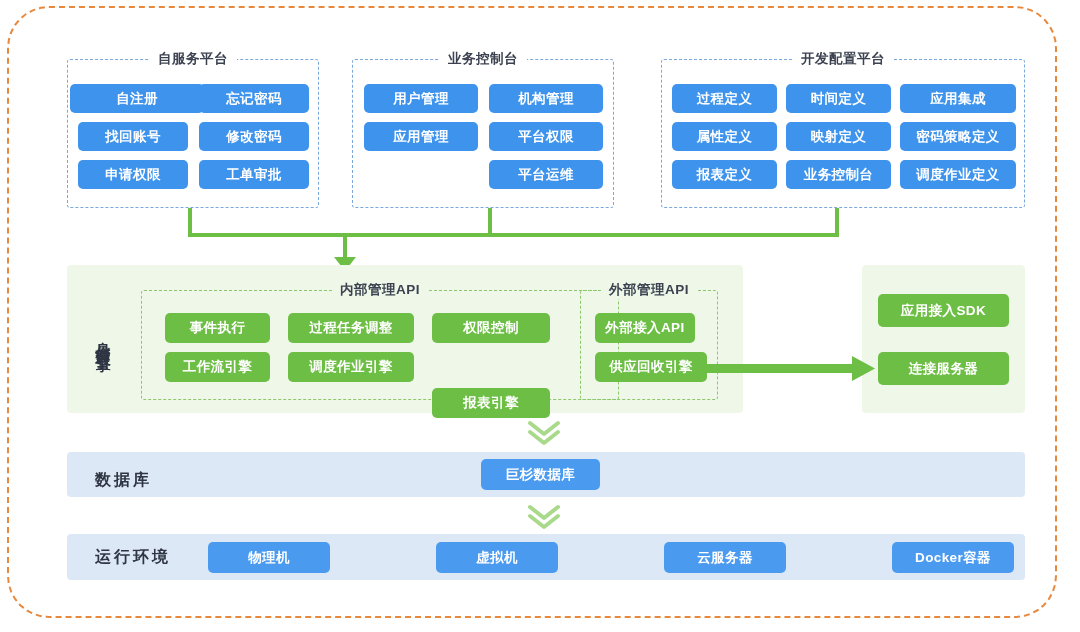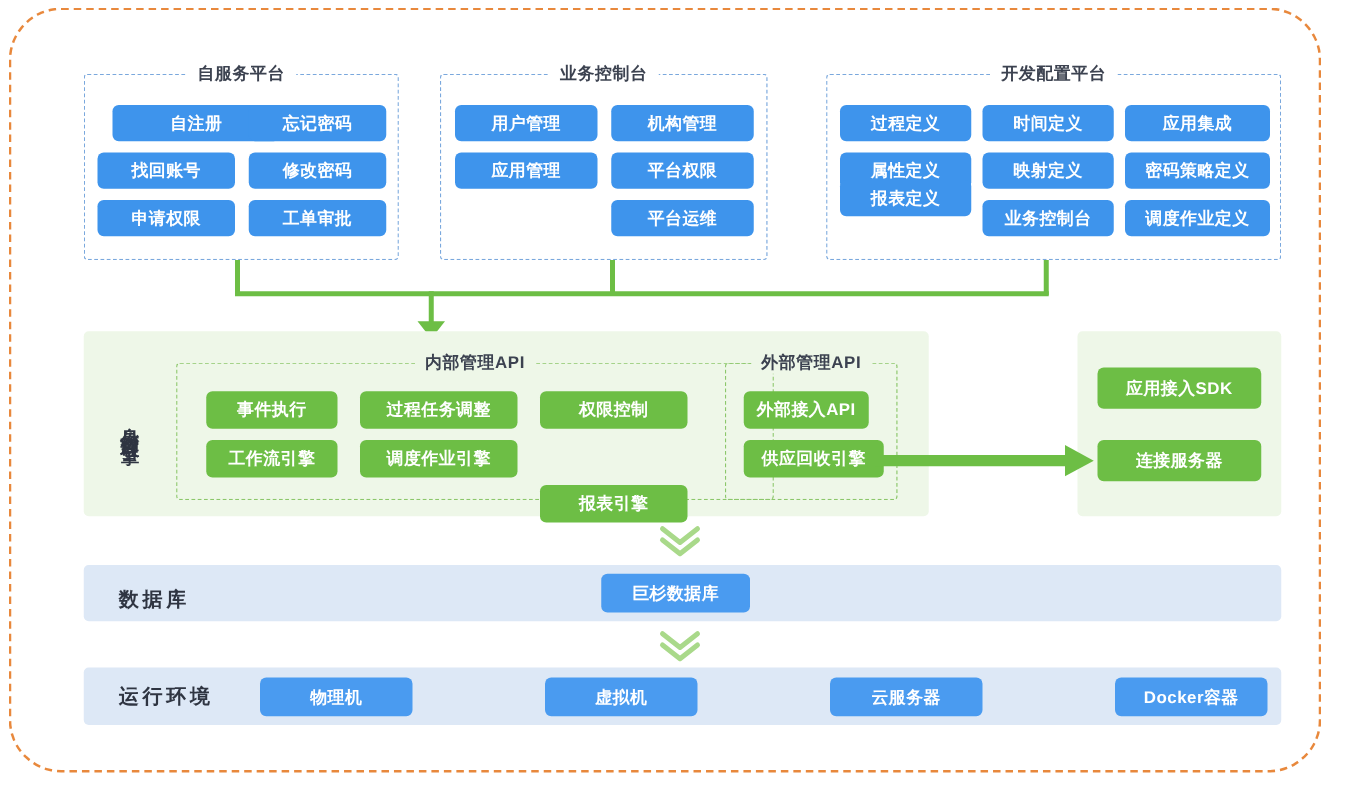--- a/index.html
+++ b/index.html
@@ -70,21 +70,21 @@
 </style>
 </head>
 <body>
 
 <div id="stage">
 
   <div class="outer-frame abs"></div>
 
   <div class="abs group" style="left:67px;top:59px;width:252px;height:149px;">
     <div class="group-title">自服务平台</div>
-    <div class="btn btn-blue abs" style="left:22px;top:24px;width:134px;height:29px;">自注册</div>
+    <div class="btn btn-blue abs" style="left:2px;top:24px;width:134px;height:29px;">自注册</div>
     <div class="btn btn-blue abs" style="left:131px;top:24px;width:110px;height:29px;">忘记密码</div>
     <div class="btn btn-blue abs" style="left:10px;top:62px;width:110px;height:29px;">找回账号</div>
     <div class="btn btn-blue abs" style="left:131px;top:62px;width:110px;height:29px;text-align:right;">修改密码</div>
     <div class="btn btn-blue abs" style="left:10px;top:100px;width:110px;height:29px;">申请权限</div>
     <div class="btn btn-blue abs" style="left:131px;top:100px;width:110px;height:29px;">工单审批</div>
   </div>
 
   <div class="abs group" style="left:352px;top:59px;width:262px;height:149px;">
     <div class="group-title">业务控制台</div>
     <div class="btn btn-blue abs" style="left:11px;top:24px;width:114px;height:29px;">用户管理</div>
@@ -95,21 +95,21 @@
   </div>
 
   <div class="abs group" style="left:661px;top:59px;width:364px;height:149px;">
     <div class="group-title">开发配置平台</div>
     <div class="btn btn-blue abs" style="left:10px;top:24px;width:105px;height:29px;">过程定义</div>
     <div class="btn btn-blue abs" style="left:124px;top:24px;width:105px;height:29px;">时间定义</div>
     <div class="btn btn-blue abs" style="left:238px;top:24px;width:116px;height:29px;">应用集成</div>
     <div class="btn btn-blue abs" style="left:10px;top:62px;width:105px;height:29px;">属性定义</div>
     <div class="btn btn-blue abs" style="left:124px;top:62px;width:105px;height:29px;">映射定义</div>
     <div class="btn btn-blue abs" style="left:238px;top:62px;width:116px;height:29px;">密码策略定义</div>
-    <div class="btn btn-blue abs" style="left:10px;top:84px;width:105px;height:29px;">报表定义</div>
+    <div class="btn btn-blue abs" style="left:10px;top:100px;width:105px;height:29px;">报表定义</div>
     <div class="btn btn-blue abs" style="left:124px;top:100px;width:105px;height:29px;">业务控制台</div>
     <div class="btn btn-blue abs" style="left:238px;top:100px;width:116px;height:29px;">调度作业定义</div>
   </div>
 
   <div class="conn" style="left:188px;top:208px;width:4px;height:28px;"></div>
   <div class="conn" style="left:488px;top:208px;width:4px;height:28px;"></div>
   <div class="conn" style="left:835px;top:208px;width:4px;height:28px;"></div>
 
   <div class="conn" style="left:188px;top:233px;width:651px;height:4px;"></div>
 

